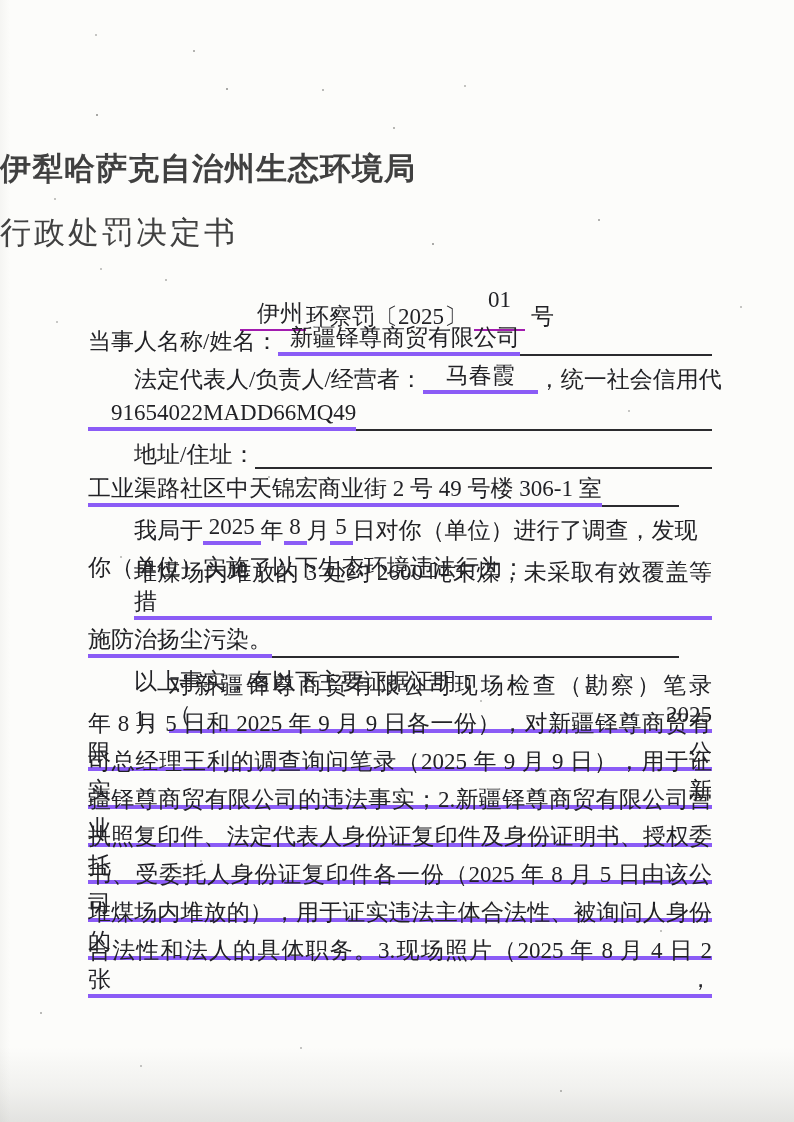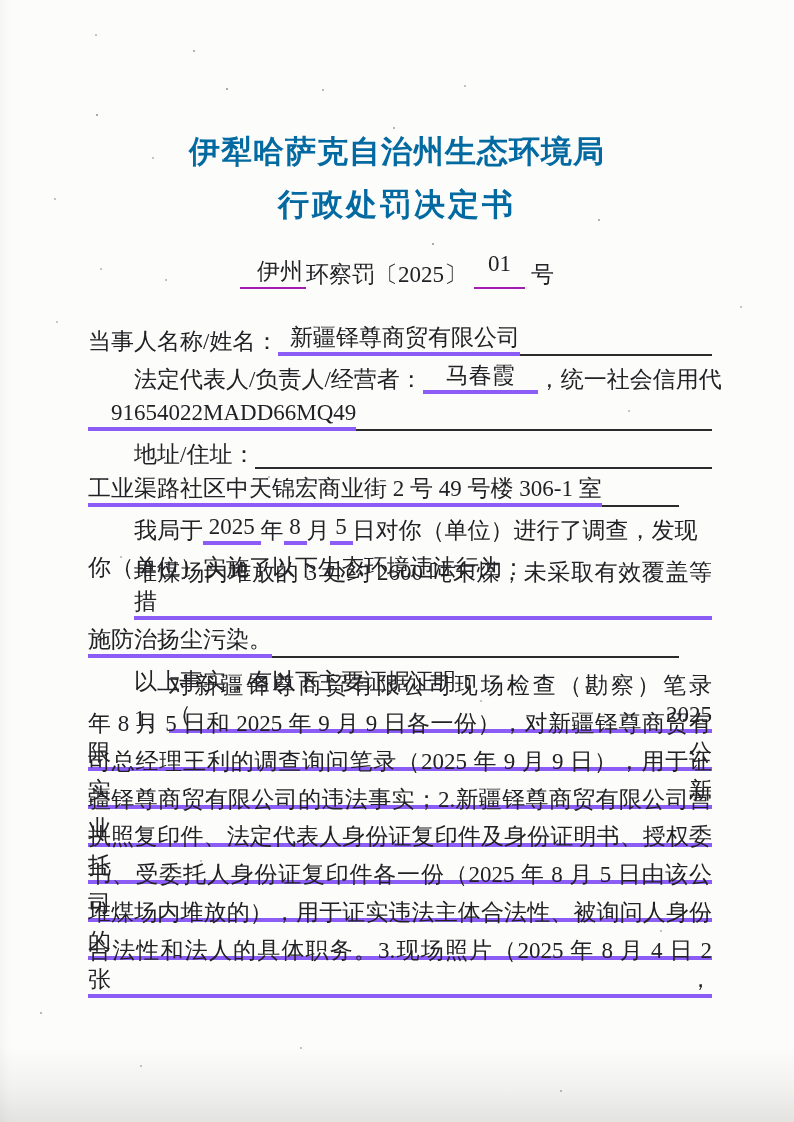--- a/index.html
+++ b/index.html
@@ -6,30 +6,30 @@
   .page {
     position:relative;
     width:794px; height:1122px;
     margin:0 auto;
     background:#fcfcfa;
     overflow:hidden;
     font-family:"Liberation Serif","DejaVu Serif",serif;
     color:#222226;
   }
   
-  .title-block { position:absolute; top:129px; left:0; width:100%; text-align:center; color:#0369a1; }
+  .title-block { position:absolute; top:146px; left:0; width:100%; color:#404040; }
   .title-authority { font-size:31px; font-weight:700; letter-spacing:1px; line-height:46px; }
-  .title-doctype  { font-size:31px; font-weight:700; letter-spacing:3px; line-height:46px; margin-top:7px; }
+  .title-doctype  { font-size:31px; font-weight:400; letter-spacing:3px; line-height:46px; margin-top:18px; }
   
   .docnum { position:absolute; top:250px; left:0; width:100%;
             display:flex; justify-content:center; align-items:flex-end; font-size:23px; }
   .docnum span { line-height:28px; }
   .docnum .u { border-bottom:2px solid #a21caf; }
   .docnum .agency { padding:0 3px 1px 17px; }
-  .docnum .serial { margin-left:7px; padding:0 14px 9px 14px; }
+  .docnum .serial { margin-left:7px; padding:0 14px 15px 14px;margin-top:36px; }
   .docnum .suffix { margin-left:6px; }
   
   .body-lines { position:absolute; top:322px; left:88px; width:624px; font-size:23px; }
   .line { display:flex; align-items:flex-end; height:37.75px; box-sizing:border-box; padding-bottom:4px; }
   .line.indent { padding-left:46px; }
   .seg { white-space:pre; line-height:29px; }
   .seg.u { border-bottom:4px solid #8b5cf6; }
   .seg.stretch { flex:1 1 auto; white-space:normal; text-align:justify; text-align-last:justify; }
   .fill { flex:1 1 auto; border-bottom:2px solid #2b2b2e; }
   .fill.short { margin-right:33px; }

